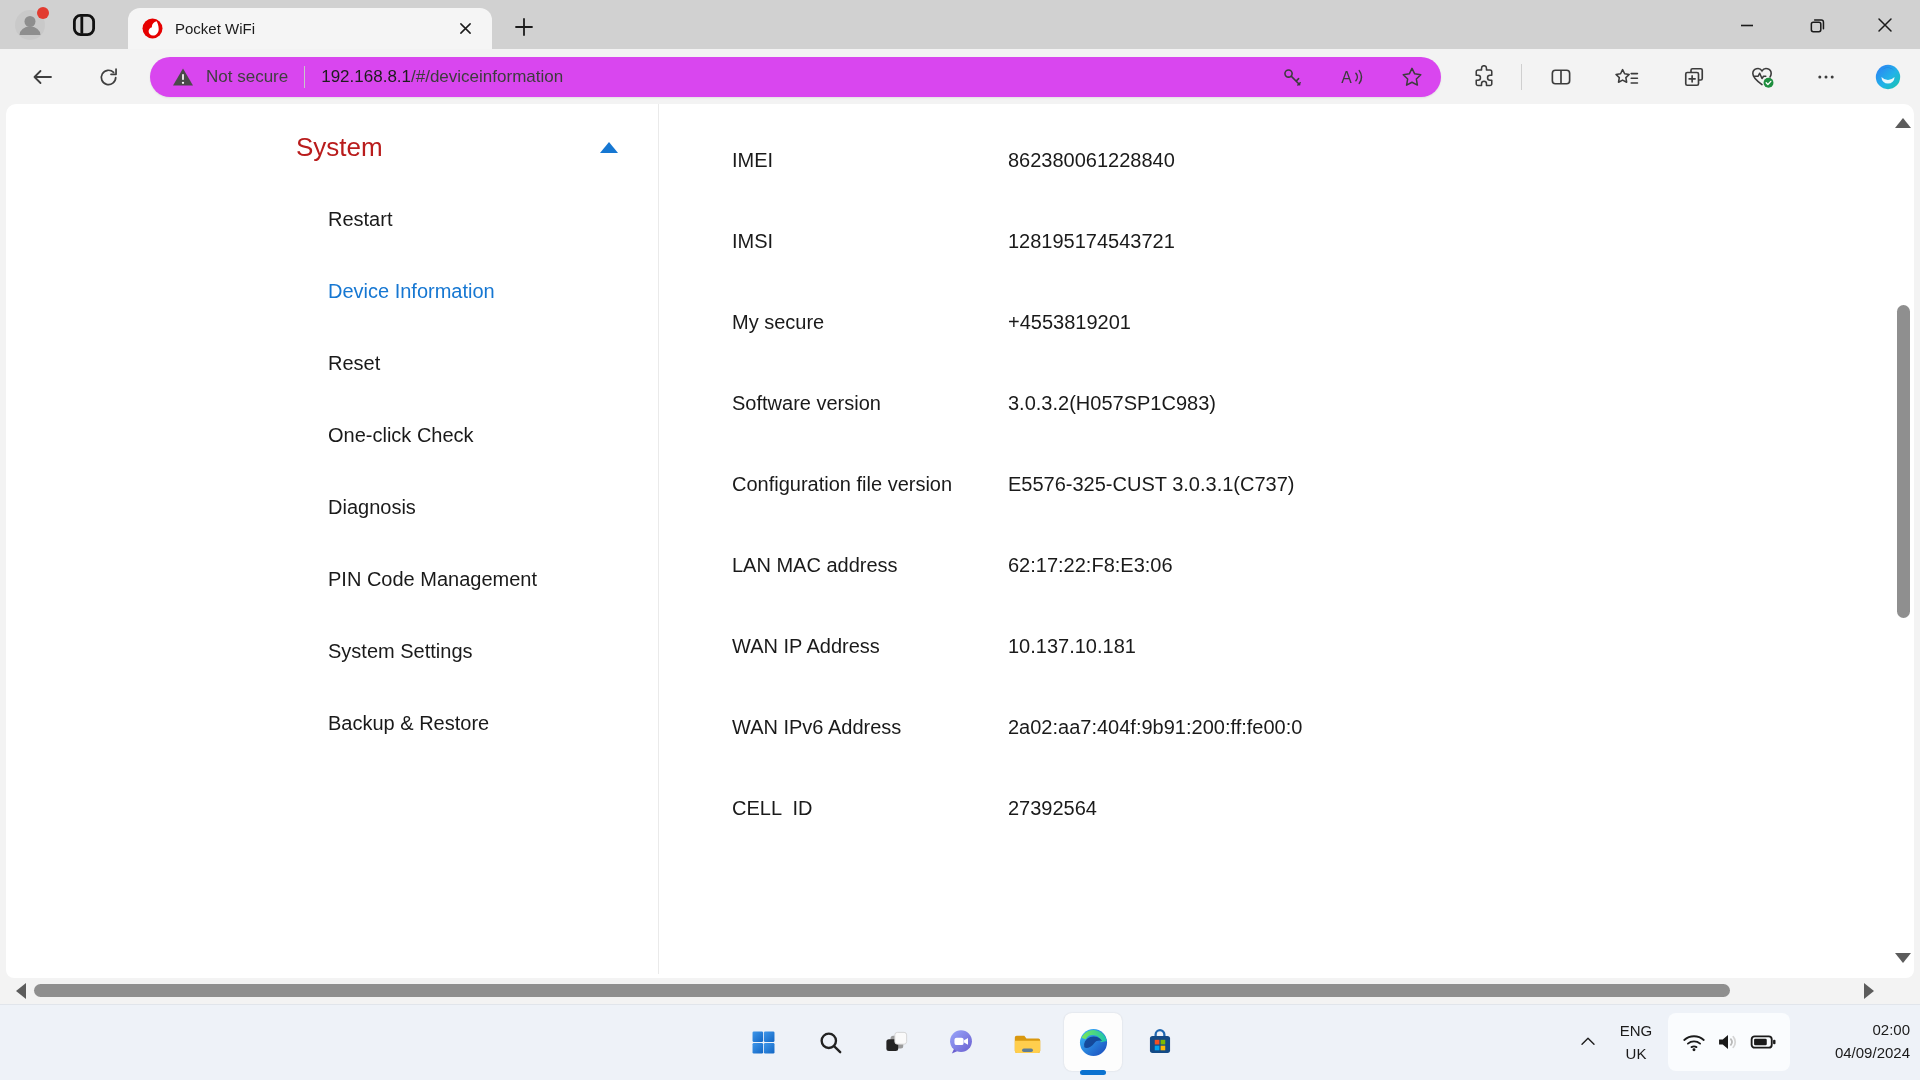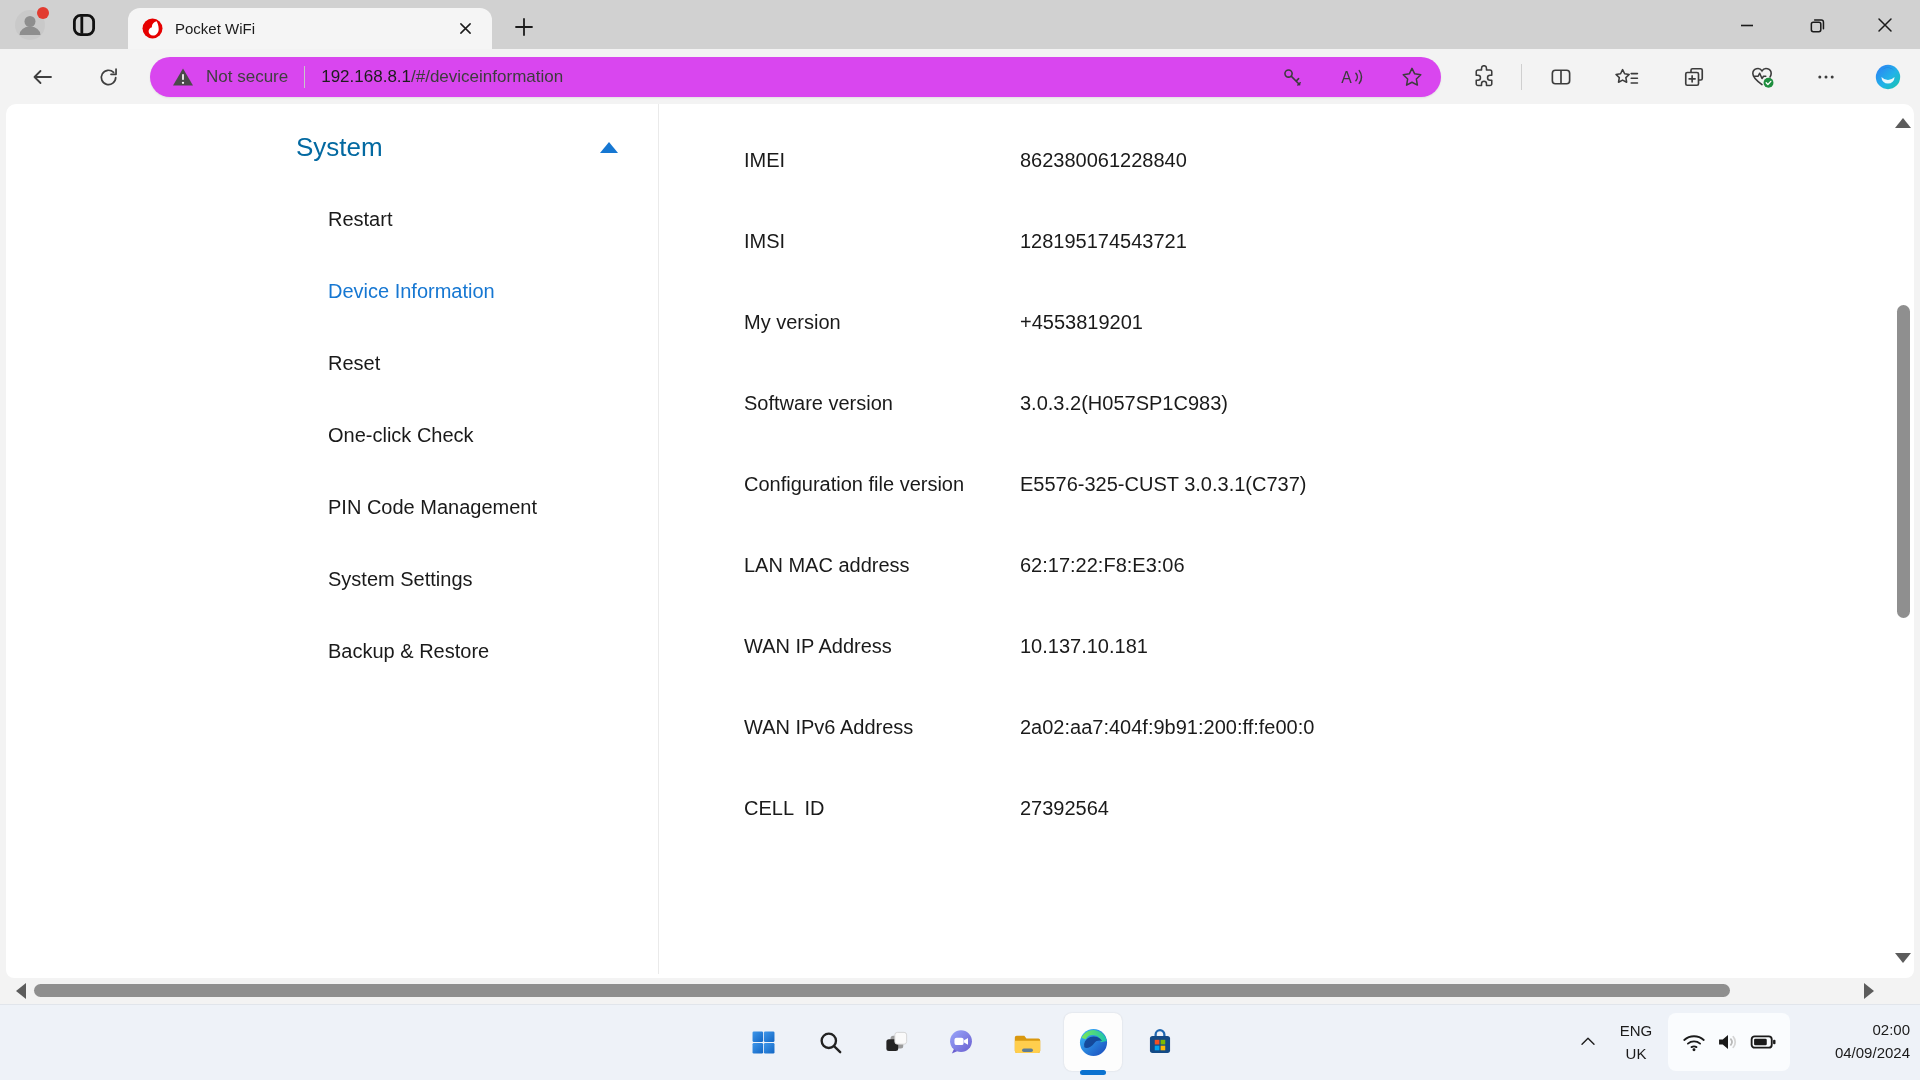--- a/index.html
+++ b/index.html
@@ -20,28 +20,28 @@
              box-shadow:0 1px 2px rgba(0,0,0,0.08);}
   .addr-sec{font-size:17px;color:#3f3f3f;margin-left:12px;}
   .addr-div{width:1px;height:22px;background:#c7c7c7;margin:0 16px;}
   .url-domain{font-size:17px;color:#1d1d1d;}
   .url-path{font-size:17px;color:#3c3c3c;}
   .vdiv{width:1px;height:26px;background:#cfcfcf;}
   
   .page{left:6px;top:104px;width:1908px;height:874px;background:#ffffff;border-radius:10px 10px 8px 8px;}
   .sidebar-border{left:658px;top:104px;width:1px;height:870px;background:#eaeaea;}
   .sys-header{left:296px;top:122px;width:344px;height:50px;display:flex;align-items:center;}
-  .sys-title{font-size:26px;color:#0369a1;}
+  .sys-title{font-size:26px;color:#b91c1c;}
   .sys-caret{position:absolute;right:22px;width:0;height:0;border-left:9px solid transparent;
              border-right:9px solid transparent;border-bottom:11px solid #1677d2;}
   .side-items{left:328px;top:183px;width:310px;}
   .side-item{height:72px;display:flex;align-items:center;font-size:20px;color:#1a1a1a;}
   .side-item.active{color:#1677d2;}
   .info-rows{left:732px;top:120px;width:1000px;}
-  .info-row{height:81px;display:flex;align-items:center;margin-left:12px;}
+  .info-row{height:81px;display:flex;align-items:center;}
   .info-label{width:276px;font-size:20px;color:#1a1a1a;white-space:pre;}
   .info-value{font-size:20px;color:#1a1a1a;white-space:pre;}
   
   .vthumb{left:1897px;top:305px;width:13px;height:313px;background:#8f8f8f;border-radius:7px;}
   .arrow-up{width:0;height:0;border-left:8px solid transparent;border-right:8px solid transparent;border-bottom:10px solid #5c5c5c;}
   .arrow-down{width:0;height:0;border-left:8px solid transparent;border-right:8px solid transparent;border-top:10px solid #5c5c5c;}
   .arrow-left{width:0;height:0;border-top:8px solid transparent;border-bottom:8px solid transparent;border-right:10px solid #5c5c5c;}
   .arrow-right{width:0;height:0;border-top:8px solid transparent;border-bottom:8px solid transparent;border-left:10px solid #5c5c5c;}
   .hstrip{left:0;top:978px;width:1920px;height:26px;background:#f3f3f3;}
   .hthumb{left:34px;top:984px;width:1696px;height:13px;background:#8f8f8f;border-radius:7px;}
@@ -246,20 +246,23 @@
     </div>
 
     <div class="side-item">
       <span>Reset</span>
     </div>
 
     <div class="side-item">
       <span>One-click Check</span>
     </div>
 
+    <div class="side-item">
+      <span>Diagnosis</span>
+    </div>
 
 
     <div class="side-item">
       <span>PIN Code Management</span>
     </div>
 
     <div class="side-item">
       <span>System Settings</span>
     </div>
 
@@ -274,21 +277,21 @@
       <span class="info-label">IMEI</span>
       <span class="info-value">862380061228840</span>
     </div>
 
     <div class="info-row">
       <span class="info-label">IMSI</span>
       <span class="info-value">128195174543721</span>
     </div>
 
     <div class="info-row">
-      <span class="info-label">My version</span>
+      <span class="info-label">My secure</span>
       <span class="info-value">+4553819201</span>
     </div>
 
 
     <div class="info-row">
       <span class="info-label">Software version</span>
       <span class="info-value">3.0.3.2(H057SP1C983)</span>
     </div>
 
 

